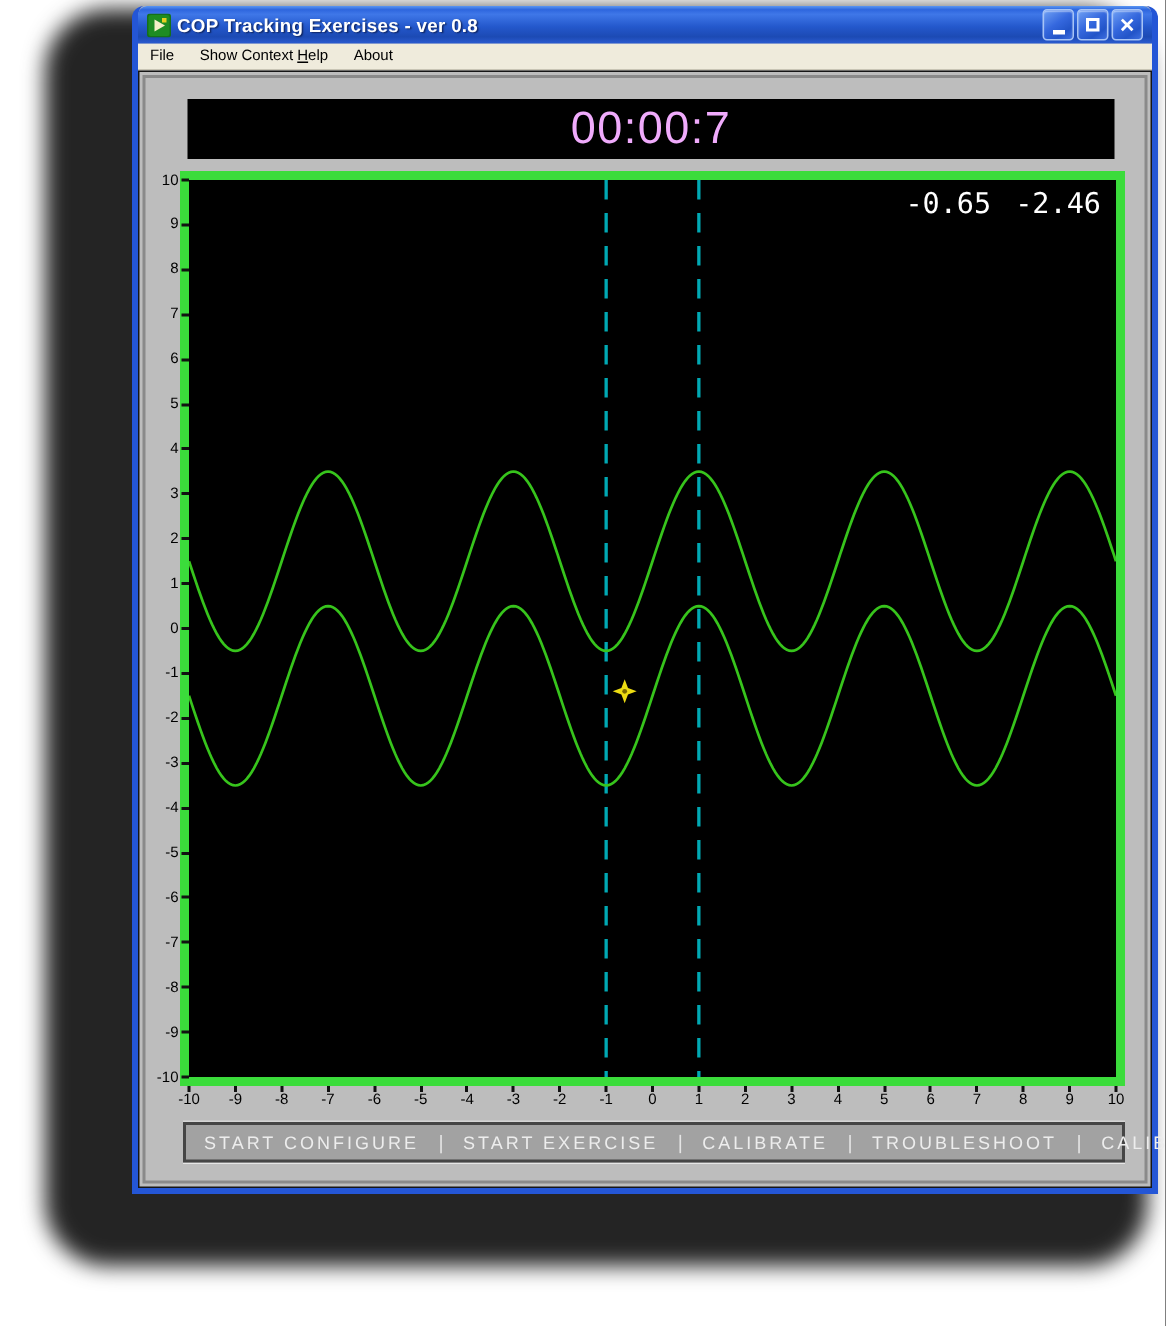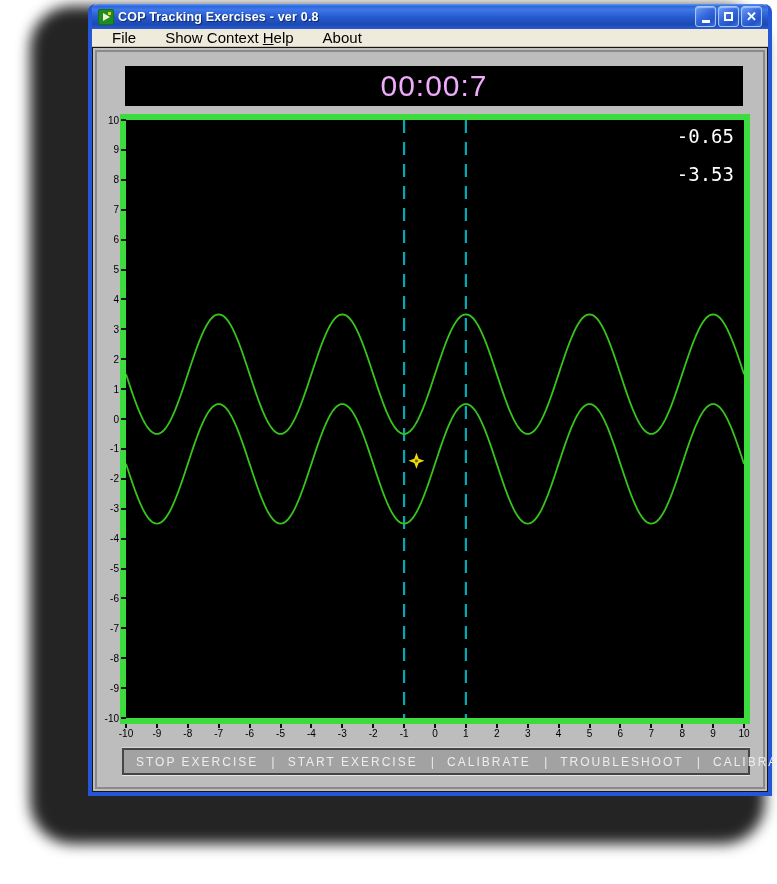--- a/index.html
+++ b/index.html
@@ -26,36 +26,36 @@
   .winbtn{width:21px;height:21px;border-radius:3px;border:1px solid #A7C4F6;box-sizing:border-box;
     background:linear-gradient(145deg,#6FA0F4 0%,#3568DE 45%,#2254C8 75%,#3E6FE0 100%);
     display:flex;align-items:center;justify-content:center;cursor:pointer;
     box-shadow:inset 0 1px 1px rgba(255,255,255,0.45);}
   .glyph-min{width:8px;height:3px;background:#fff;margin-top:10px;}
   .glyph-max{width:9px;height:9px;border:2px solid #fff;box-sizing:border-box;}
   .glyph-close{color:#fff;font-size:13px;font-weight:700;line-height:1;}
 
   .menubar{height:17px;background:#EFEBDC;border-bottom:1px solid #C8C4B4;
     display:flex;align-items:center;padding:0 8px;gap:17px;}
-  .menu-item{font-size:15px;color:#000;cursor:default;white-space:nowrap;margin-left:12px;}
+  .menu-item{font-size:10px;color:#000;cursor:default;white-space:nowrap;}
 
   .content{position:absolute;left:0;right:0;top:43px;bottom:0;background:#BDBDBD;
     border:1px solid #161616;box-sizing:border-box;}
   .inner-frame{position:absolute;inset:2px;border:2px solid #8A8A8A;pointer-events:none;}
 
   .timer{position:absolute;left:32px;top:18px;width:618px;height:40px;background:#000;
     color:#f0abfc;font-size:30px;display:flex;align-items:center;justify-content:center;
     letter-spacing:1px;}
 
   .plot-frame{position:absolute;left:27px;top:66px;width:618px;height:598px;
     border:6px solid #3BDC3B;background:#000;}
   .plot-area{position:relative;width:618px;height:598px;cursor:crosshair;}
   .plot-area svg{position:absolute;left:0;top:0;}
   .readout{position:absolute;top:5px;right:10px;color:#fff;
-    font-family:"DejaVu Sans Mono",monospace;font-size:19px;display:flex;gap:16px;flex-direction:column;}
+    font-family:"DejaVu Sans Mono",monospace;font-size:19px;display:flex;gap:16px;}
 
   .ytick-label{position:absolute;width:26px;text-align:right;font-size:10px;color:#000;
     line-height:11px;left:0;}
   .ytick-mark{position:absolute;left:28px;width:5px;height:2px;background:#111;}
   .xtick-label{position:absolute;width:30px;text-align:center;font-size:10px;color:#000;top:680px;}
   .xtick-mark{position:absolute;width:2px;height:4px;background:#111;top:676px;}
 
   .btnbar{position:absolute;left:29px;top:700px;width:628px;height:27px;background:#A2A2A2;
     border:2px solid #454545;box-sizing:border-box;display:flex;align-items:center;
     padding:0 12px;gap:13px;box-shadow:0 1px 0 #E6E6E6,0 -1px 0 #D5D5D5;}
@@ -111,21 +111,21 @@
               <line x1="339.9" x2="339.9" y1="0" y2="598" stroke="#00A9B4" stroke-width="2.2" stroke-dasharray="13 9"></line>
               <path d="M0.00,254.15 L1.55,258.84 L3.09,263.50 L4.64,268.11 L6.18,272.63 L7.73,277.03 L9.27,281.30 L10.82,285.40 L12.36,289.30 L13.91,292.99 L15.45,296.43 L17.00,299.62 L18.54,302.53 L20.09,305.14 L21.63,307.43 L23.18,309.40 L24.72,311.02 L26.27,312.30 L27.81,313.21 L29.36,313.77 L30.90,313.95 L32.45,313.77 L33.99,313.21 L35.54,312.30 L37.08,311.02 L38.63,309.40 L40.17,307.43 L41.72,305.14 L43.26,302.53 L44.81,299.62 L46.35,296.43 L47.90,292.99 L49.44,289.30 L50.99,285.40 L52.53,281.30 L54.08,277.03 L55.62,272.63 L57.17,268.11 L58.71,263.50 L60.26,258.84 L61.80,254.15 L63.35,249.46 L64.89,244.80 L66.44,240.19 L67.98,235.67 L69.53,231.27 L71.07,227.00 L72.62,222.90 L74.16,219.00 L75.71,215.31 L77.25,211.87 L78.80,208.68 L80.34,205.77 L81.89,203.16 L83.43,200.87 L84.98,198.90 L86.52,197.28 L88.07,196.00 L89.61,195.09 L91.16,194.53 L92.70,194.35 L94.25,194.53 L95.79,195.09 L97.34,196.00 L98.88,197.28 L100.43,198.90 L101.97,200.87 L103.52,203.16 L105.06,205.77 L106.61,208.68 L108.15,211.87 L109.70,215.31 L111.24,219.00 L112.79,222.90 L114.33,227.00 L115.88,231.27 L117.42,235.67 L118.97,240.19 L120.51,244.80 L122.06,249.46 L123.60,254.15 L125.15,258.84 L126.69,263.50 L128.24,268.11 L129.78,272.63 L131.33,277.03 L132.87,281.30 L134.42,285.40 L135.96,289.30 L137.51,292.99 L139.05,296.43 L140.60,299.62 L142.14,302.53 L143.69,305.14 L145.23,307.43 L146.78,309.40 L148.32,311.02 L149.87,312.30 L151.41,313.21 L152.96,313.77 L154.50,313.95 L156.05,313.77 L157.59,313.21 L159.14,312.30 L160.68,311.02 L162.23,309.40 L163.77,307.43 L165.32,305.14 L166.86,302.53 L168.41,299.62 L169.95,296.43 L171.50,292.99 L173.04,289.30 L174.59,285.40 L176.13,281.30 L177.68,277.03 L179.22,272.63 L180.77,268.11 L182.31,263.50 L183.86,258.84 L185.40,254.15 L186.95,249.46 L188.49,244.80 L190.04,240.19 L191.58,235.67 L193.13,231.27 L194.67,227.00 L196.22,222.90 L197.76,219.00 L199.31,215.31 L200.85,211.87 L202.40,208.68 L203.94,205.77 L205.49,203.16 L207.03,200.87 L208.58,198.90 L210.12,197.28 L211.67,196.00 L213.21,195.09 L214.76,194.53 L216.30,194.35 L217.85,194.53 L219.39,195.09 L220.94,196.00 L222.48,197.28 L224.03,198.90 L225.57,200.87 L227.12,203.16 L228.66,205.77 L230.21,208.68 L231.75,211.87 L233.30,215.31 L234.84,219.00 L236.39,222.90 L237.93,227.00 L239.48,231.27 L241.02,235.67 L242.57,240.19 L244.11,244.80 L245.66,249.46 L247.20,254.15 L248.75,258.84 L250.29,263.50 L251.84,268.11 L253.38,272.63 L254.93,277.03 L256.47,281.30 L258.02,285.40 L259.56,289.30 L261.11,292.99 L262.65,296.43 L264.20,299.62 L265.74,302.53 L267.29,305.14 L268.83,307.43 L270.38,309.40 L271.92,311.02 L273.47,312.30 L275.01,313.21 L276.56,313.77 L278.10,313.95 L279.65,313.77 L281.19,313.21 L282.74,312.30 L284.28,311.02 L285.83,309.40 L287.37,307.43 L288.92,305.14 L290.46,302.53 L292.01,299.62 L293.55,296.43 L295.10,292.99 L296.64,289.30 L298.19,285.40 L299.73,281.30 L301.28,277.03 L302.82,272.63 L304.37,268.11 L305.91,263.50 L307.46,258.84 L309.00,254.15 L310.55,249.46 L312.09,244.80 L313.64,240.19 L315.18,235.67 L316.73,231.27 L318.27,227.00 L319.82,222.90 L321.36,219.00 L322.91,215.31 L324.45,211.87 L326.00,208.68 L327.54,205.77 L329.09,203.16 L330.63,200.87 L332.18,198.90 L333.72,197.28 L335.27,196.00 L336.81,195.09 L338.36,194.53 L339.90,194.35 L341.45,194.53 L342.99,195.09 L344.54,196.00 L346.08,197.28 L347.63,198.90 L349.17,200.87 L350.72,203.16 L352.26,205.77 L353.81,208.68 L355.35,211.87 L356.90,215.31 L358.44,219.00 L359.99,222.90 L361.53,227.00 L363.08,231.27 L364.62,235.67 L366.17,240.19 L367.71,244.80 L369.26,249.46 L370.80,254.15 L372.35,258.84 L373.89,263.50 L375.44,268.11 L376.98,272.63 L378.53,277.03 L380.07,281.30 L381.62,285.40 L383.16,289.30 L384.71,292.99 L386.25,296.43 L387.80,299.62 L389.34,302.53 L390.89,305.14 L392.43,307.43 L393.98,309.40 L395.52,311.02 L397.07,312.30 L398.61,313.21 L400.16,313.77 L401.70,313.95 L403.25,313.77 L404.79,313.21 L406.34,312.30 L407.88,311.02 L409.43,309.40 L410.97,307.43 L412.52,305.14 L414.06,302.53 L415.61,299.62 L417.15,296.43 L418.70,292.99 L420.24,289.30 L421.79,285.40 L423.33,281.30 L424.88,277.03 L426.42,272.63 L427.97,268.11 L429.51,263.50 L431.06,258.84 L432.60,254.15 L434.14,249.46 L435.69,244.80 L437.24,240.19 L438.78,235.67 L440.32,231.27 L441.87,227.00 L443.42,222.90 L444.96,219.00 L446.50,215.31 L448.05,211.87 L449.59,208.68 L451.14,205.77 L452.68,203.16 L454.23,200.87 L455.77,198.90 L457.32,197.28 L458.86,196.00 L460.41,195.09 L461.96,194.53 L463.50,194.35 L465.04,194.53 L466.59,195.09 L468.13,196.00 L469.68,197.28 L471.22,198.90 L472.77,200.87 L474.31,203.16 L475.86,205.77 L477.40,208.68 L478.95,211.87 L480.49,215.31 L482.04,219.00 L483.58,222.90 L485.13,227.00 L486.67,231.27 L488.22,235.67 L489.76,240.19 L491.31,244.80 L492.85,249.46 L494.40,254.15 L495.94,258.84 L497.49,263.50 L499.03,268.11 L500.58,272.63 L502.12,277.03 L503.67,281.30 L505.21,285.40 L506.76,289.30 L508.30,292.99 L509.85,296.43 L511.39,299.62 L512.94,302.53 L514.48,305.14 L516.03,307.43 L517.57,309.40 L519.12,311.02 L520.66,312.30 L522.21,313.21 L523.75,313.77 L525.30,313.95 L526.84,313.77 L528.39,313.21 L529.93,312.30 L531.48,311.02 L533.02,309.40 L534.57,307.43 L536.11,305.14 L537.66,302.53 L539.20,299.62 L540.75,296.43 L542.29,292.99 L543.84,289.30 L545.38,285.40 L546.93,281.30 L548.47,277.03 L550.02,272.63 L551.56,268.11 L553.11,263.50 L554.65,258.84 L556.20,254.15 L557.74,249.46 L559.29,244.80 L560.83,240.19 L562.38,235.67 L563.92,231.27 L565.47,227.00 L567.01,222.90 L568.56,219.00 L570.10,215.31 L571.65,211.87 L573.19,208.68 L574.74,205.77 L576.28,203.16 L577.83,200.87 L579.38,198.90 L580.92,197.28 L582.47,196.00 L584.01,195.09 L585.56,194.53 L587.10,194.35 L588.65,194.53 L590.19,195.09 L591.74,196.00 L593.28,197.28 L594.83,198.90 L596.37,200.87 L597.92,203.16 L599.46,205.77 L601.01,208.68 L602.55,211.87 L604.10,215.31 L605.64,219.00 L607.19,222.90 L608.73,227.00 L610.28,231.27 L611.82,235.67 L613.37,240.19 L614.91,244.80 L616.46,249.46 L618.00,254.15" fill="none" stroke="#37C41C" stroke-width="1.8"></path>
               <path d="M0.00,343.85 L1.55,348.54 L3.09,353.20 L4.64,357.81 L6.18,362.33 L7.73,366.73 L9.27,371.00 L10.82,375.10 L12.36,379.00 L13.91,382.69 L15.45,386.13 L17.00,389.32 L18.54,392.23 L20.09,394.84 L21.63,397.13 L23.18,399.10 L24.72,400.72 L26.27,402.00 L27.81,402.91 L29.36,403.47 L30.90,403.65 L32.45,403.47 L33.99,402.91 L35.54,402.00 L37.08,400.72 L38.63,399.10 L40.17,397.13 L41.72,394.84 L43.26,392.23 L44.81,389.32 L46.35,386.13 L47.90,382.69 L49.44,379.00 L50.99,375.10 L52.53,371.00 L54.08,366.73 L55.62,362.33 L57.17,357.81 L58.71,353.20 L60.26,348.54 L61.80,343.85 L63.35,339.16 L64.89,334.50 L66.44,329.89 L67.98,325.37 L69.53,320.97 L71.07,316.70 L72.62,312.60 L74.16,308.70 L75.71,305.01 L77.25,301.57 L78.80,298.38 L80.34,295.47 L81.89,292.86 L83.43,290.57 L84.98,288.60 L86.52,286.98 L88.07,285.70 L89.61,284.79 L91.16,284.23 L92.70,284.05 L94.25,284.23 L95.79,284.79 L97.34,285.70 L98.88,286.98 L100.43,288.60 L101.97,290.57 L103.52,292.86 L105.06,295.47 L106.61,298.38 L108.15,301.57 L109.70,305.01 L111.24,308.70 L112.79,312.60 L114.33,316.70 L115.88,320.97 L117.42,325.37 L118.97,329.89 L120.51,334.50 L122.06,339.16 L123.60,343.85 L125.15,348.54 L126.69,353.20 L128.24,357.81 L129.78,362.33 L131.33,366.73 L132.87,371.00 L134.42,375.10 L135.96,379.00 L137.51,382.69 L139.05,386.13 L140.60,389.32 L142.14,392.23 L143.69,394.84 L145.23,397.13 L146.78,399.10 L148.32,400.72 L149.87,402.00 L151.41,402.91 L152.96,403.47 L154.50,403.65 L156.05,403.47 L157.59,402.91 L159.14,402.00 L160.68,400.72 L162.23,399.10 L163.77,397.13 L165.32,394.84 L166.86,392.23 L168.41,389.32 L169.95,386.13 L171.50,382.69 L173.04,379.00 L174.59,375.10 L176.13,371.00 L177.68,366.73 L179.22,362.33 L180.77,357.81 L182.31,353.20 L183.86,348.54 L185.40,343.85 L186.95,339.16 L188.49,334.50 L190.04,329.89 L191.58,325.37 L193.13,320.97 L194.67,316.70 L196.22,312.60 L197.76,308.70 L199.31,305.01 L200.85,301.57 L202.40,298.38 L203.94,295.47 L205.49,292.86 L207.03,290.57 L208.58,288.60 L210.12,286.98 L211.67,285.70 L213.21,284.79 L214.76,284.23 L216.30,284.05 L217.85,284.23 L219.39,284.79 L220.94,285.70 L222.48,286.98 L224.03,288.60 L225.57,290.57 L227.12,292.86 L228.66,295.47 L230.21,298.38 L231.75,301.57 L233.30,305.01 L234.84,308.70 L236.39,312.60 L237.93,316.70 L239.48,320.97 L241.02,325.37 L242.57,329.89 L244.11,334.50 L245.66,339.16 L247.20,343.85 L248.75,348.54 L250.29,353.20 L251.84,357.81 L253.38,362.33 L254.93,366.73 L256.47,371.00 L258.02,375.10 L259.56,379.00 L261.11,382.69 L262.65,386.13 L264.20,389.32 L265.74,392.23 L267.29,394.84 L268.83,397.13 L270.38,399.10 L271.92,400.72 L273.47,402.00 L275.01,402.91 L276.56,403.47 L278.10,403.65 L279.65,403.47 L281.19,402.91 L282.74,402.00 L284.28,400.72 L285.83,399.10 L287.37,397.13 L288.92,394.84 L290.46,392.23 L292.01,389.32 L293.55,386.13 L295.10,382.69 L296.64,379.00 L298.19,375.10 L299.73,371.00 L301.28,366.73 L302.82,362.33 L304.37,357.81 L305.91,353.20 L307.46,348.54 L309.00,343.85 L310.55,339.16 L312.09,334.50 L313.64,329.89 L315.18,325.37 L316.73,320.97 L318.27,316.70 L319.82,312.60 L321.36,308.70 L322.91,305.01 L324.45,301.57 L326.00,298.38 L327.54,295.47 L329.09,292.86 L330.63,290.57 L332.18,288.60 L333.72,286.98 L335.27,285.70 L336.81,284.79 L338.36,284.23 L339.90,284.05 L341.45,284.23 L342.99,284.79 L344.54,285.70 L346.08,286.98 L347.63,288.60 L349.17,290.57 L350.72,292.86 L352.26,295.47 L353.81,298.38 L355.35,301.57 L356.90,305.01 L358.44,308.70 L359.99,312.60 L361.53,316.70 L363.08,320.97 L364.62,325.37 L366.17,329.89 L367.71,334.50 L369.26,339.16 L370.80,343.85 L372.35,348.54 L373.89,353.20 L375.44,357.81 L376.98,362.33 L378.53,366.73 L380.07,371.00 L381.62,375.10 L383.16,379.00 L384.71,382.69 L386.25,386.13 L387.80,389.32 L389.34,392.23 L390.89,394.84 L392.43,397.13 L393.98,399.10 L395.52,400.72 L397.07,402.00 L398.61,402.91 L400.16,403.47 L401.70,403.65 L403.25,403.47 L404.79,402.91 L406.34,402.00 L407.88,400.72 L409.43,399.10 L410.97,397.13 L412.52,394.84 L414.06,392.23 L415.61,389.32 L417.15,386.13 L418.70,382.69 L420.24,379.00 L421.79,375.10 L423.33,371.00 L424.88,366.73 L426.42,362.33 L427.97,357.81 L429.51,353.20 L431.06,348.54 L432.60,343.85 L434.14,339.16 L435.69,334.50 L437.24,329.89 L438.78,325.37 L440.32,320.97 L441.87,316.70 L443.42,312.60 L444.96,308.70 L446.50,305.01 L448.05,301.57 L449.59,298.38 L451.14,295.47 L452.68,292.86 L454.23,290.57 L455.77,288.60 L457.32,286.98 L458.86,285.70 L460.41,284.79 L461.96,284.23 L463.50,284.05 L465.04,284.23 L466.59,284.79 L468.13,285.70 L469.68,286.98 L471.22,288.60 L472.77,290.57 L474.31,292.86 L475.86,295.47 L477.40,298.38 L478.95,301.57 L480.49,305.01 L482.04,308.70 L483.58,312.60 L485.13,316.70 L486.67,320.97 L488.22,325.37 L489.76,329.89 L491.31,334.50 L492.85,339.16 L494.40,343.85 L495.94,348.54 L497.49,353.20 L499.03,357.81 L500.58,362.33 L502.12,366.73 L503.67,371.00 L505.21,375.10 L506.76,379.00 L508.30,382.69 L509.85,386.13 L511.39,389.32 L512.94,392.23 L514.48,394.84 L516.03,397.13 L517.57,399.10 L519.12,400.72 L520.66,402.00 L522.21,402.91 L523.75,403.47 L525.30,403.65 L526.84,403.47 L528.39,402.91 L529.93,402.00 L531.48,400.72 L533.02,399.10 L534.57,397.13 L536.11,394.84 L537.66,392.23 L539.20,389.32 L540.75,386.13 L542.29,382.69 L543.84,379.00 L545.38,375.10 L546.93,371.00 L548.47,366.73 L550.02,362.33 L551.56,357.81 L553.11,353.20 L554.65,348.54 L556.20,343.85 L557.74,339.16 L559.29,334.50 L560.83,329.89 L562.38,325.37 L563.92,320.97 L565.47,316.70 L567.01,312.60 L568.56,308.70 L570.10,305.01 L571.65,301.57 L573.19,298.38 L574.74,295.47 L576.28,292.86 L577.83,290.57 L579.38,288.60 L580.92,286.98 L582.47,285.70 L584.01,284.79 L585.56,284.23 L587.10,284.05 L588.65,284.23 L590.19,284.79 L591.74,285.70 L593.28,286.98 L594.83,288.60 L596.37,290.57 L597.92,292.86 L599.46,295.47 L601.01,298.38 L602.55,301.57 L604.10,305.01 L605.64,308.70 L607.19,312.60 L608.73,316.70 L610.28,320.97 L611.82,325.37 L613.37,329.89 L614.91,334.50 L616.46,339.16 L618.00,343.85" fill="none" stroke="#37C41C" stroke-width="1.8"></path>
               <g transform="translate(290.46,340.86)">
                 <path d="M0,-8 L2.2,-2.2 L8,0 L2.2,2.2 L0,8 L-2.2,2.2 L-8,0 L-2.2,-2.2 Z" fill="#EDDC12"></path>
                 <circle r="1.6" fill="#7A6A00"></circle>
               </g>
             </svg>
           <div class="readout">
             <span>-0.65</span>
-            <span>-3.53</span>
+            <span>-2.46</span>
           </div>
         </div>
       </div>
 
       <div id="axes">
           <div class="ytick-label" style="top: 664.5px;">-10</div>
           <div class="ytick-mark" style="top: 669px;"></div>
           <div class="ytick-label" style="top: 634.6px;">-9</div>
           <div class="ytick-mark" style="top: 639.1px;"></div>
           <div class="ytick-label" style="top: 604.7px;">-8</div>
@@ -204,21 +204,21 @@
           <div class="xtick-mark" style="left: 557.3px;"></div>
           <div class="xtick-label" style="left: 574.2px;">8</div>
           <div class="xtick-mark" style="left: 588.2px;"></div>
           <div class="xtick-label" style="left: 605.1px;">9</div>
           <div class="xtick-mark" style="left: 619.1px;"></div>
           <div class="xtick-label" style="left: 636px;">10</div>
           <div class="xtick-mark" style="left: 650px;"></div>
         </div>
 
       <div class="btnbar" id="btnbar">
-          <span class="bar-button">STOP EXERCISE</span>
+          <span class="bar-button">START CONFIGURE</span>
           <span class="bar-sep">|</span>
           <span class="bar-button">START EXERCISE</span>
           <span class="bar-sep">|</span>
           <span class="bar-button">CALIBRATE</span>
           <span class="bar-sep">|</span>
           <span class="bar-button">TROUBLESHOOT</span>
           <span class="bar-sep">|</span>
           <span class="bar-button">CALIBRATE</span>
         </div>
     </div>

